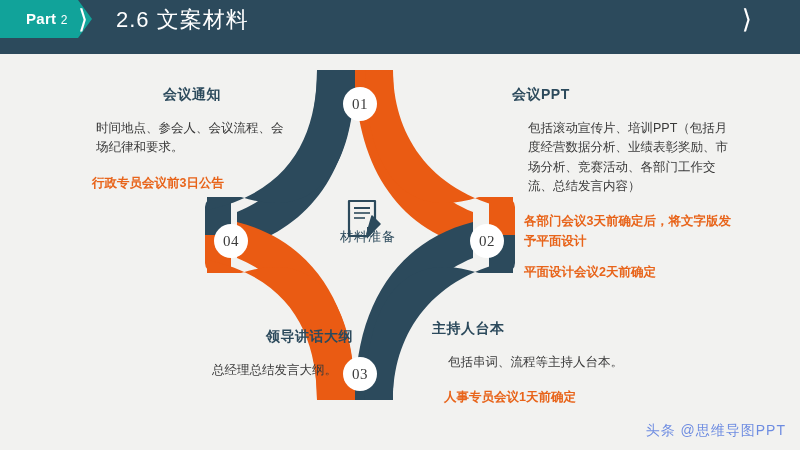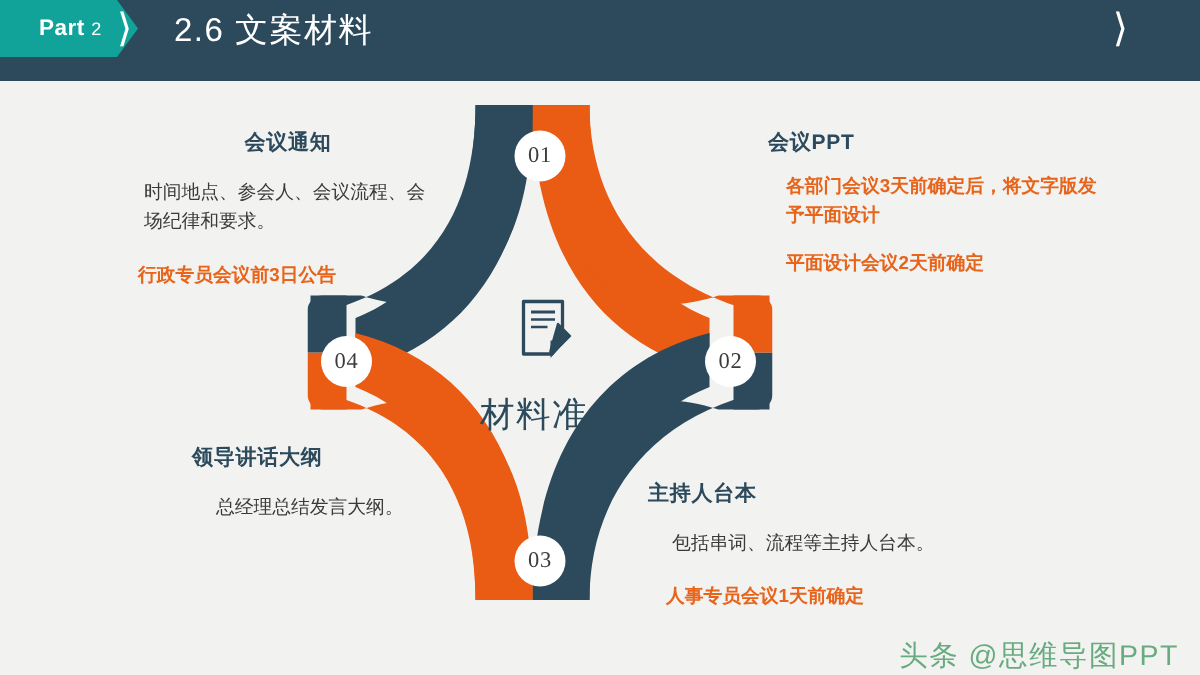--- a/index.html
+++ b/index.html
@@ -108,25 +108,25 @@
   #badge-04 { left: 214px; top: 224px; }
 
   
   #center-icon {
     position: absolute;
     left: 343px; top: 198px;
     width: 48px; height: 44px;
   }
   #center-label {
     position: absolute;
-    left: 308px; top: 261px;
+    left: 308px; top: 228px;
     width: 120px;
     text-align: center;
     color: #2c4a5c;
-    font-size: 23px;
+    font-size: 13px;
     letter-spacing: 1px;
   }
 
   
   .block { position: absolute; }
   .block .title {
     font-size: 14px;
     font-weight: bold;
     color: #2c4a5c;
     letter-spacing: .5px;
@@ -148,31 +148,31 @@
   }
 
   
   #block-notice { left: 80px; top: 86px; width: 230px; text-align: left; }
   #block-notice .title { text-align: center; padding-right: 6px; }
 
   
   #block-ppt { left: 512px; top: 86px; width: 235px; text-align: left; }
 
   
-  #block-outline { left: 128px; top: 296px; width: 225px; text-align: left; }
+  #block-outline { left: 128px; top: 328px; width: 225px; text-align: right; }
 
   
   #block-script { left: 432px; top: 320px; width: 250px; text-align: left; }
 
   
   #watermark {
     position: absolute;
-    right: 14px; bottom: 0;
-    font-size: 19px;
-    color: #15803d;
+    right: 14px; bottom: 10px;
+    font-size: 14px;
+    color: #1d4ed8;
     opacity: .62;
     letter-spacing: 1px;
     white-space: nowrap;
   }
 </style>
 </head>
 <body>
 
 <div id="slide">
 
@@ -244,20 +244,21 @@
   <div id="center-label">材料准备</div>
 
   <div class="block" id="block-notice">
     <div class="title">会议通知</div>
     <p class="body">时间地点、参会人、会议流程、会场纪律和要求。</p>
     <p class="accent">行政专员会议前3日公告</p>
   </div>
 
   <div class="block" id="block-ppt">
     <div class="title">会议PPT</div>
+    <p class="body">包括滚动宣传片、培训PPT（包括月度经营数据分析、业绩表彰奖励、市场分析、竞赛活动、各部门工作交流、总结发言内容）</p>
     <p class="accent">各部门会议3天前确定后，将文字版发予平面设计</p>
     <p class="accent">平面设计会议2天前确定</p>
   </div>
 
   <div class="block" id="block-outline">
     <div class="title">领导讲话大纲</div>
     <p class="body">总经理总结发言大纲。</p>
   </div>
 
   <div class="block" id="block-script">

